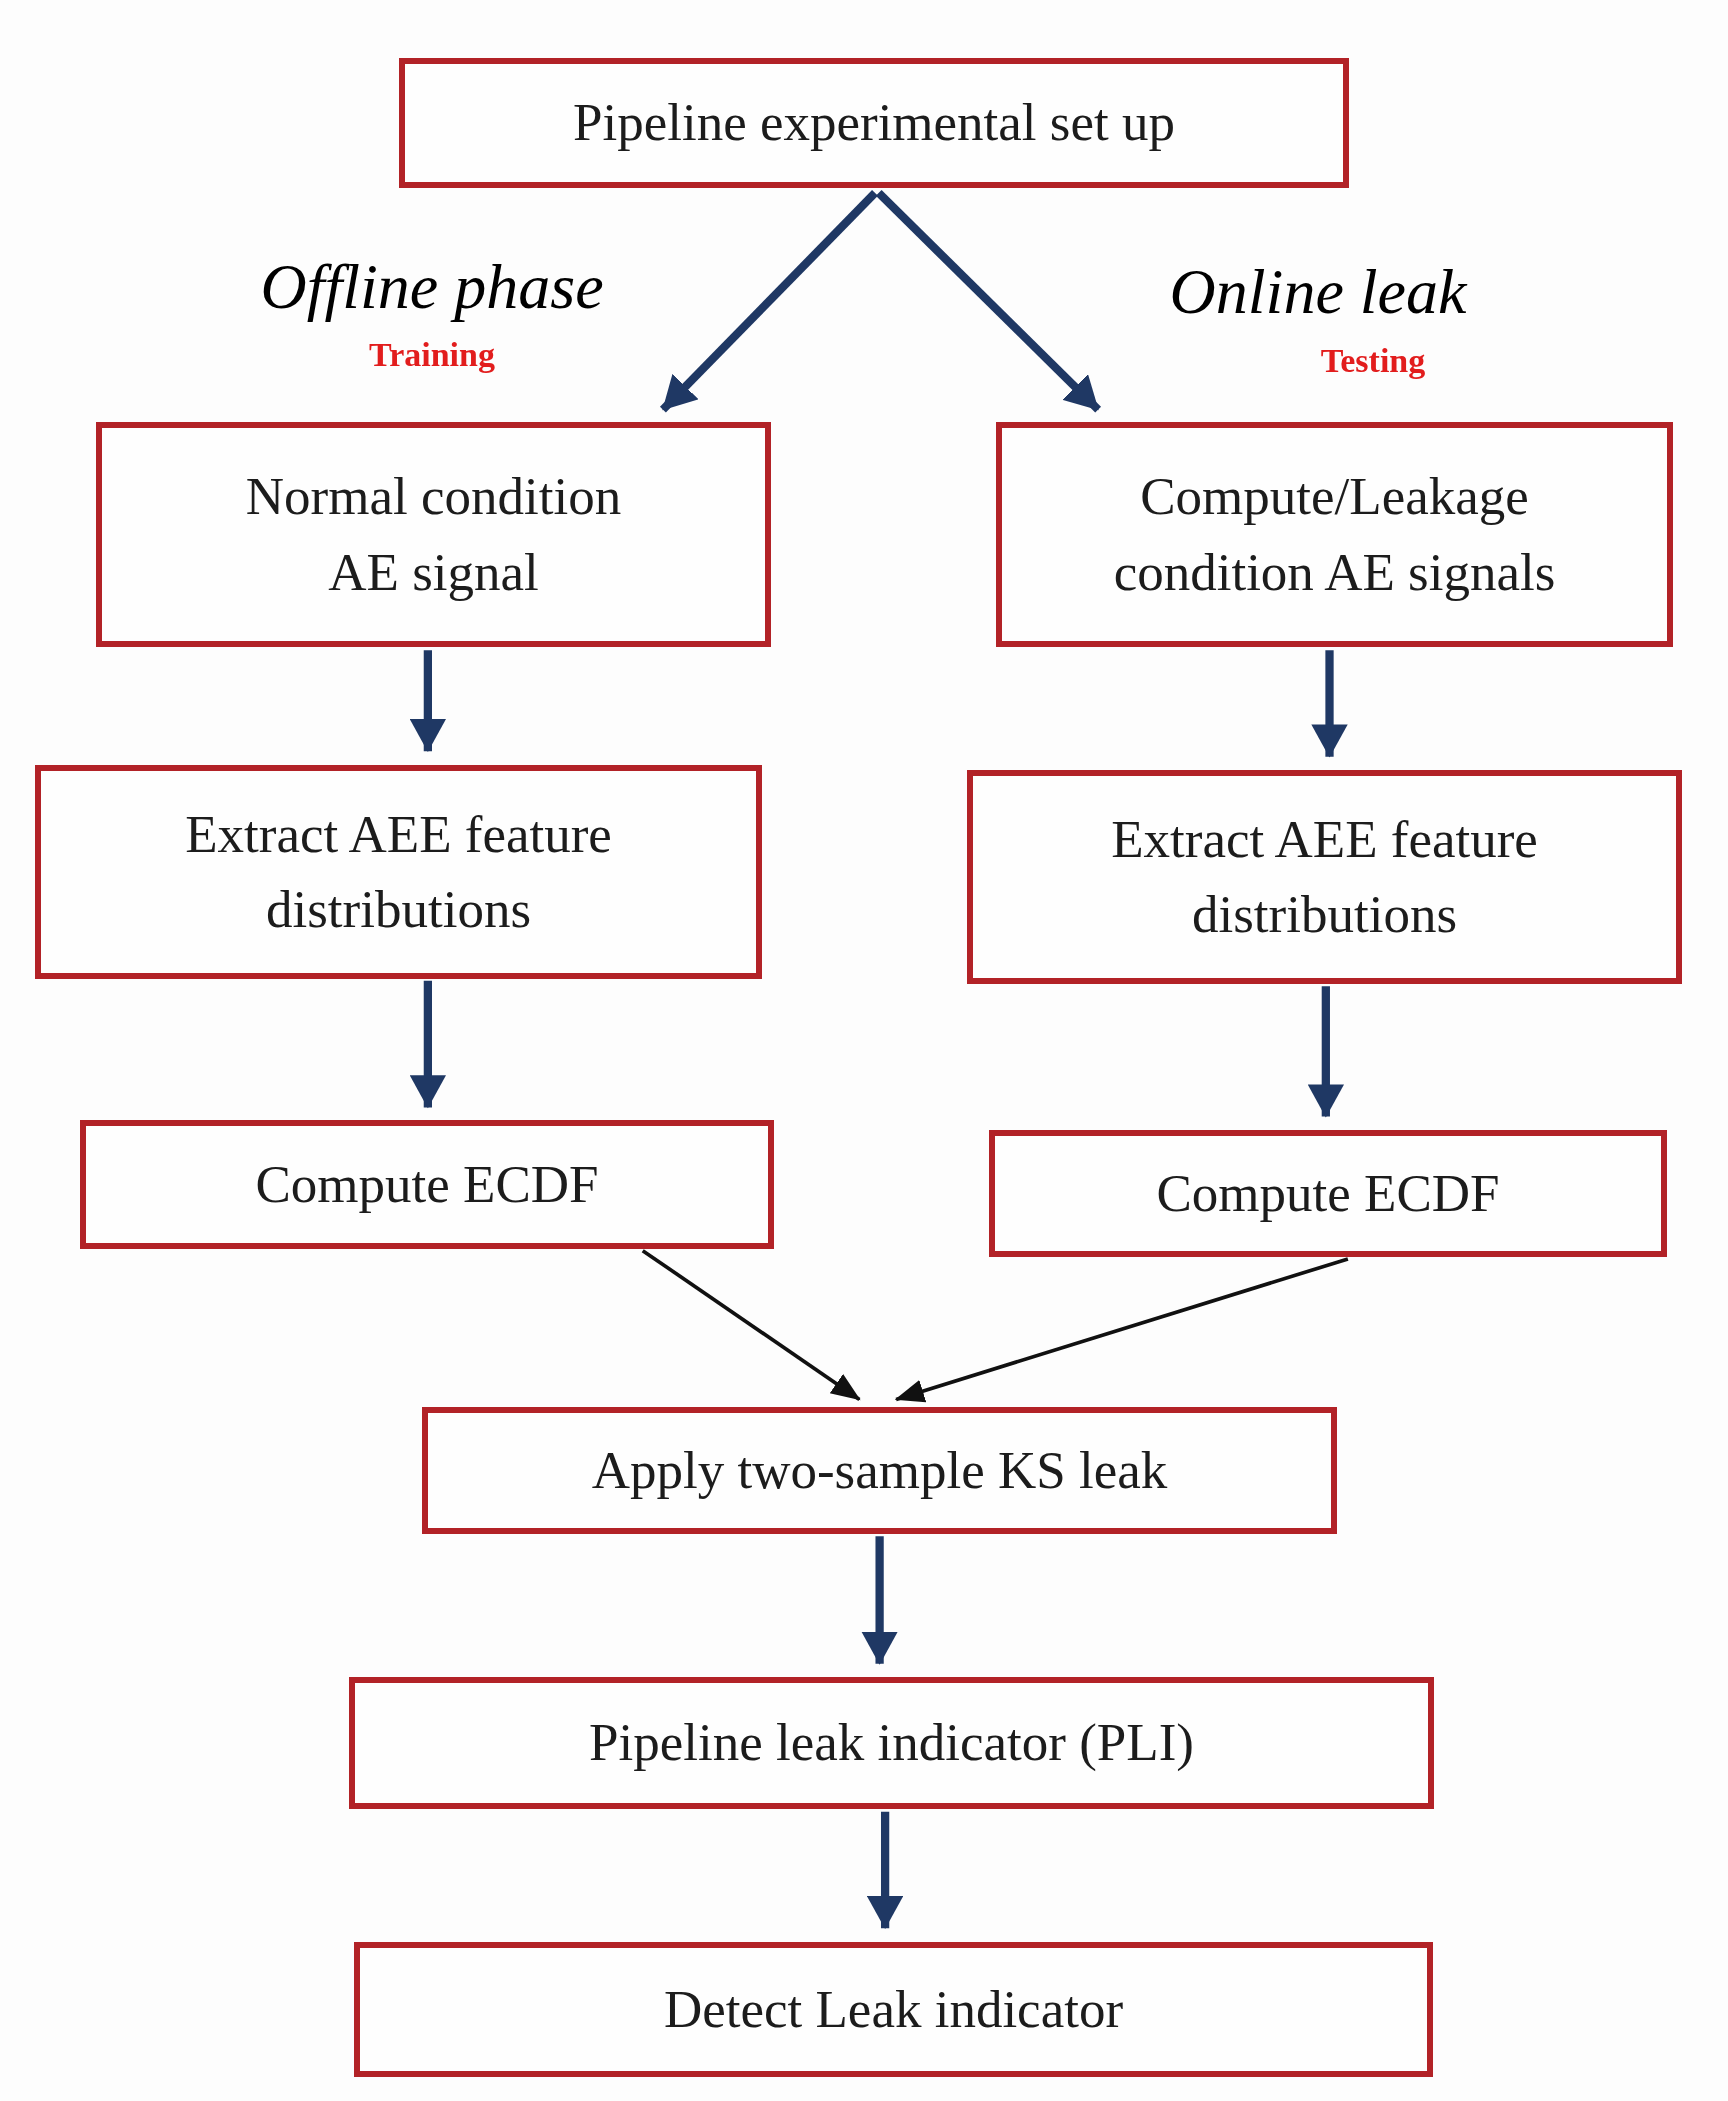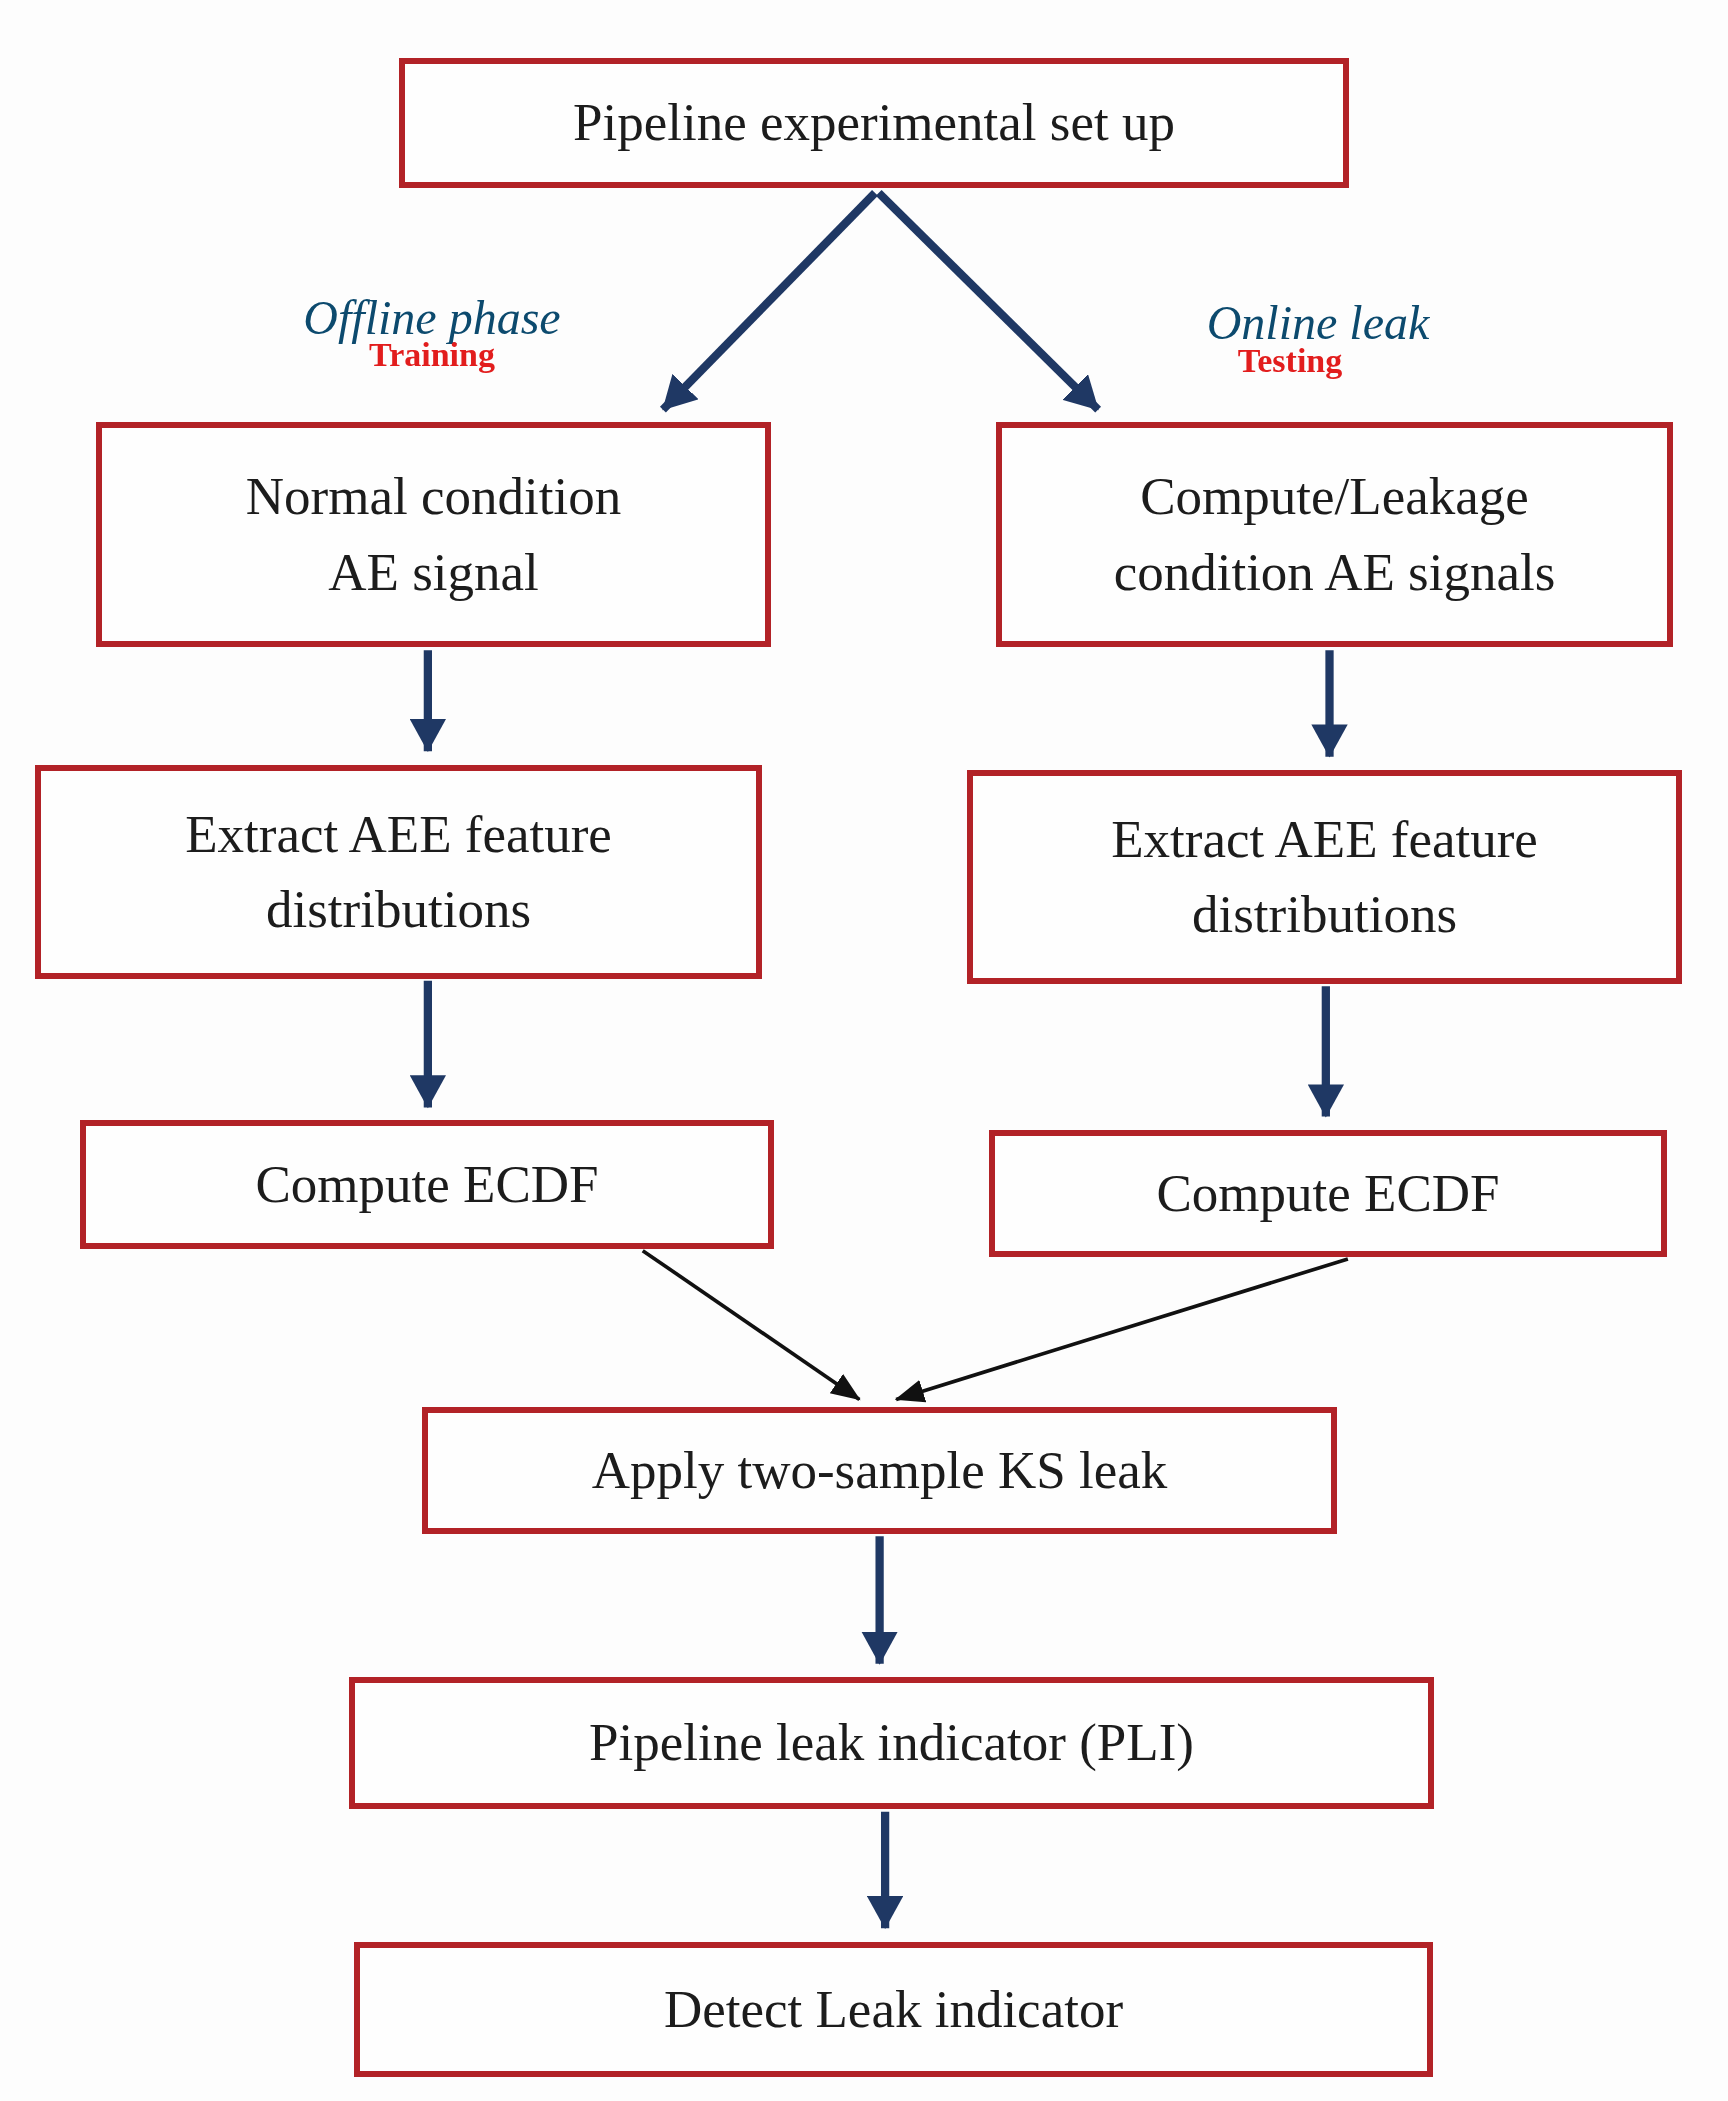--- a/index.html
+++ b/index.html
@@ -7,21 +7,21 @@
     position:relative;width:1724px;height:2101px;background:#fdfdfd;overflow:hidden;
     font-family:Liberation Serif, serif;color:#1c1c1c;padding-left:8px;
   }
   .rbox{
     position:absolute;box-sizing:border-box;border:6.4px solid #b22227;background:#fefefe;
     display:flex;flex-direction:column;align-items:center;justify-content:center;
     text-align:center;font-size:53px;line-height:1.42;color:#1c1c1c;
   }
   .rbox span{display:block;}
   .phase{
-    position:absolute;text-align:center;font-size:48px;font-style:italic;color:#0c4a6e;margin-top:40px;
+    position:absolute;text-align:center;font-size:64px;font-style:italic;color:#000000;
   }
   .mode{
     position:absolute;text-align:center;font-size:34px;font-weight:bold;color:#e21d1d;
   }
   #arrows{position:absolute;left:0;top:0;pointer-events:none;}
 </style>
 </head>
 <body>
 
 <div id="canvas">
@@ -52,21 +52,21 @@
     <line x1="964" y1="1973" x2="964" y2="2100" stroke="#1f3864" stroke-width="9" marker-end="url(#navyhead)"></line>
   </svg>
 
   <div class="rbox" style="left:399px;top:58px;width:950px;height:130px;">
     <span>Pipeline experimental set up</span>
   </div>
 
   <div class="phase" style="left:184px;top:250px;width:496px;">Offline phase</div>
   <div class="mode" style="left:184px;top:336px;width:496px;">Training</div>
   <div class="phase" style="left:1070px;top:255px;width:496px;">Online leak</div>
-  <div class="mode" style="left:1042px;top:342px;width:496px;">Testing</div>
+  <div class="mode" style="left:1125px;top:342px;width:496px;">Testing</div>
 
   <div class="rbox" style="left:96px;top:422px;width:675px;height:225px;">
     <span>Normal condition</span>
     <span>AE signal</span>
   </div>
   <div class="rbox" style="left:35px;top:765px;width:727px;height:214px;">
     <span>Extract AEE feature</span>
     <span>distributions</span>
   </div>
   <div class="rbox" style="left:80px;top:1120px;width:694px;height:129px;">

